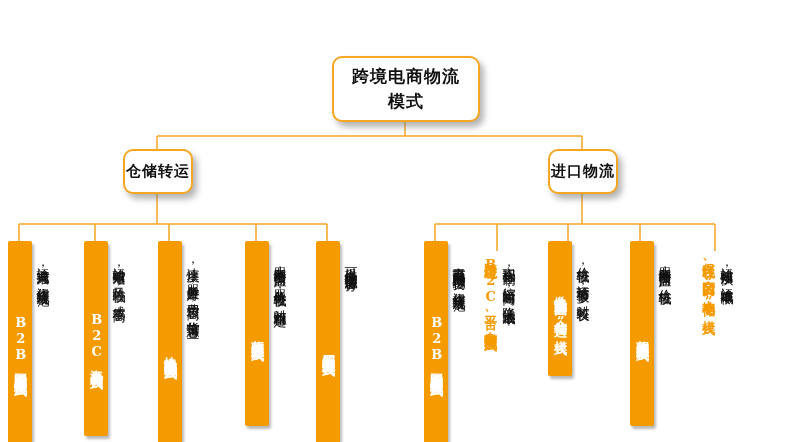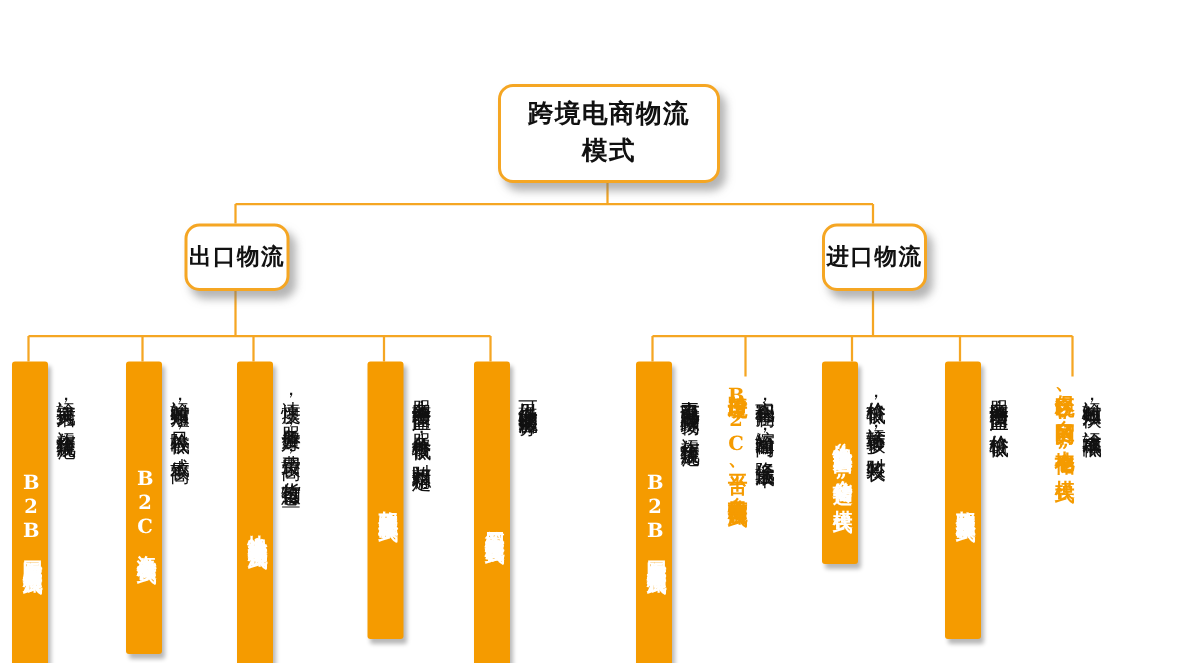--- a/index.html
+++ b/index.html
@@ -67,21 +67,21 @@
     <path d="M405 72 V88 M157 88 H582 M157 88 V101 M582 88 V101
              M157 145 V176 M19 176 H327 M19 176 V193 M95 176 V193 M169 176 V193 M256 176 V193 M327 176 V193
              M582 145 V176 M435 176 H715 M435 176 V193 M497 176 V203 M568 176 V193 M640 176 V193 M715 176 V203" fill="none" stroke="#F5A623" stroke-width="1.5"></path>
   </svg>
 
   <div class="node root-node">
     <span class="root-text">跨境电商物流模式</span>
   </div>
 
   <div class="node branch-node branch-export">
-    <span>出口物流</span>
+    <span>仓储转运</span>
   </div>
   <div class="node branch-node branch-import">
     <span>进口物流</span>
   </div>
 
   <div class="mode-group" style="left:8px">
     <div class="mode-bar" style="height:205px">B2B国际贸易出口物流模式</div>
     <div class="mode-desc" style="height:115px">运输方式灵活，运作流程较规范</div>
   </div>
   <div class="mode-group" style="left:84px">

